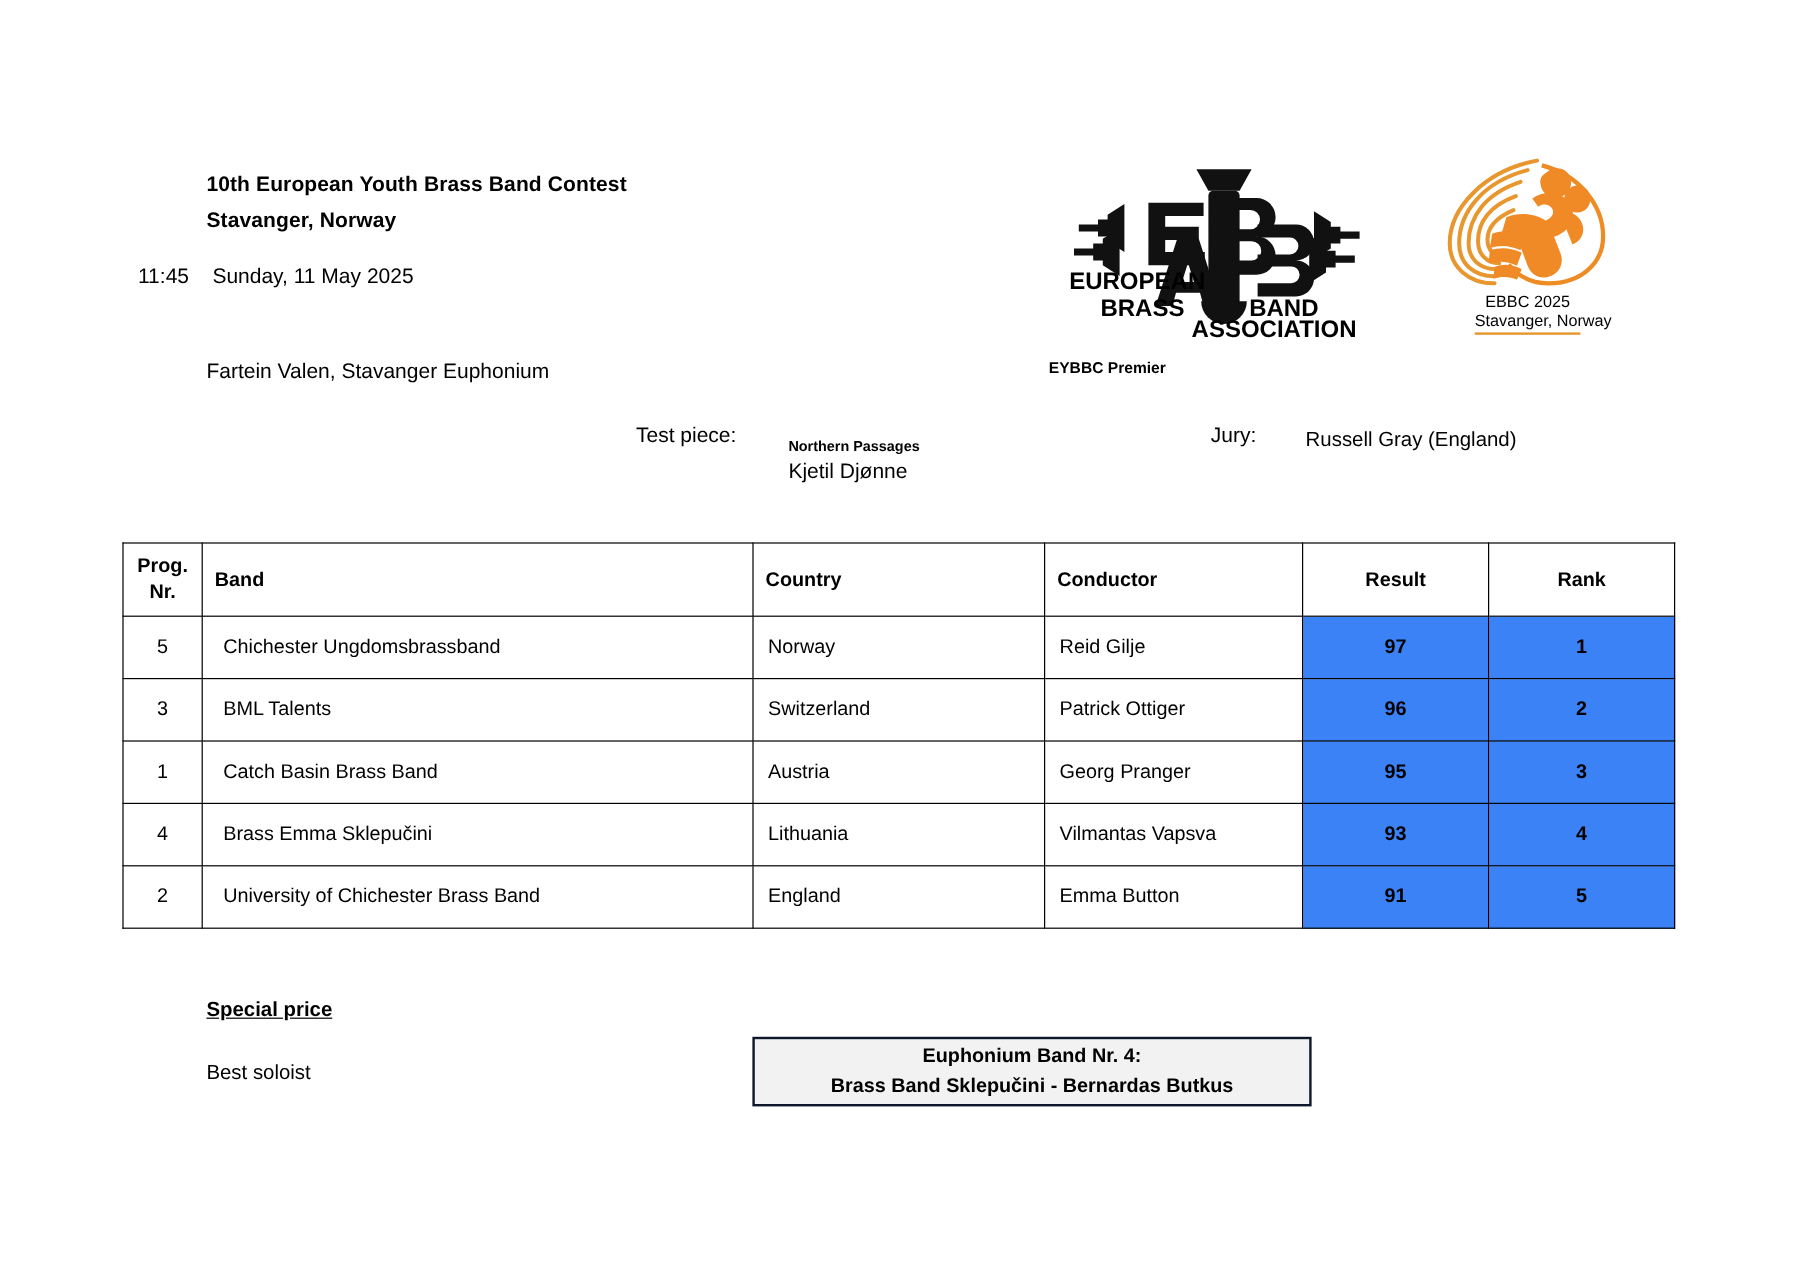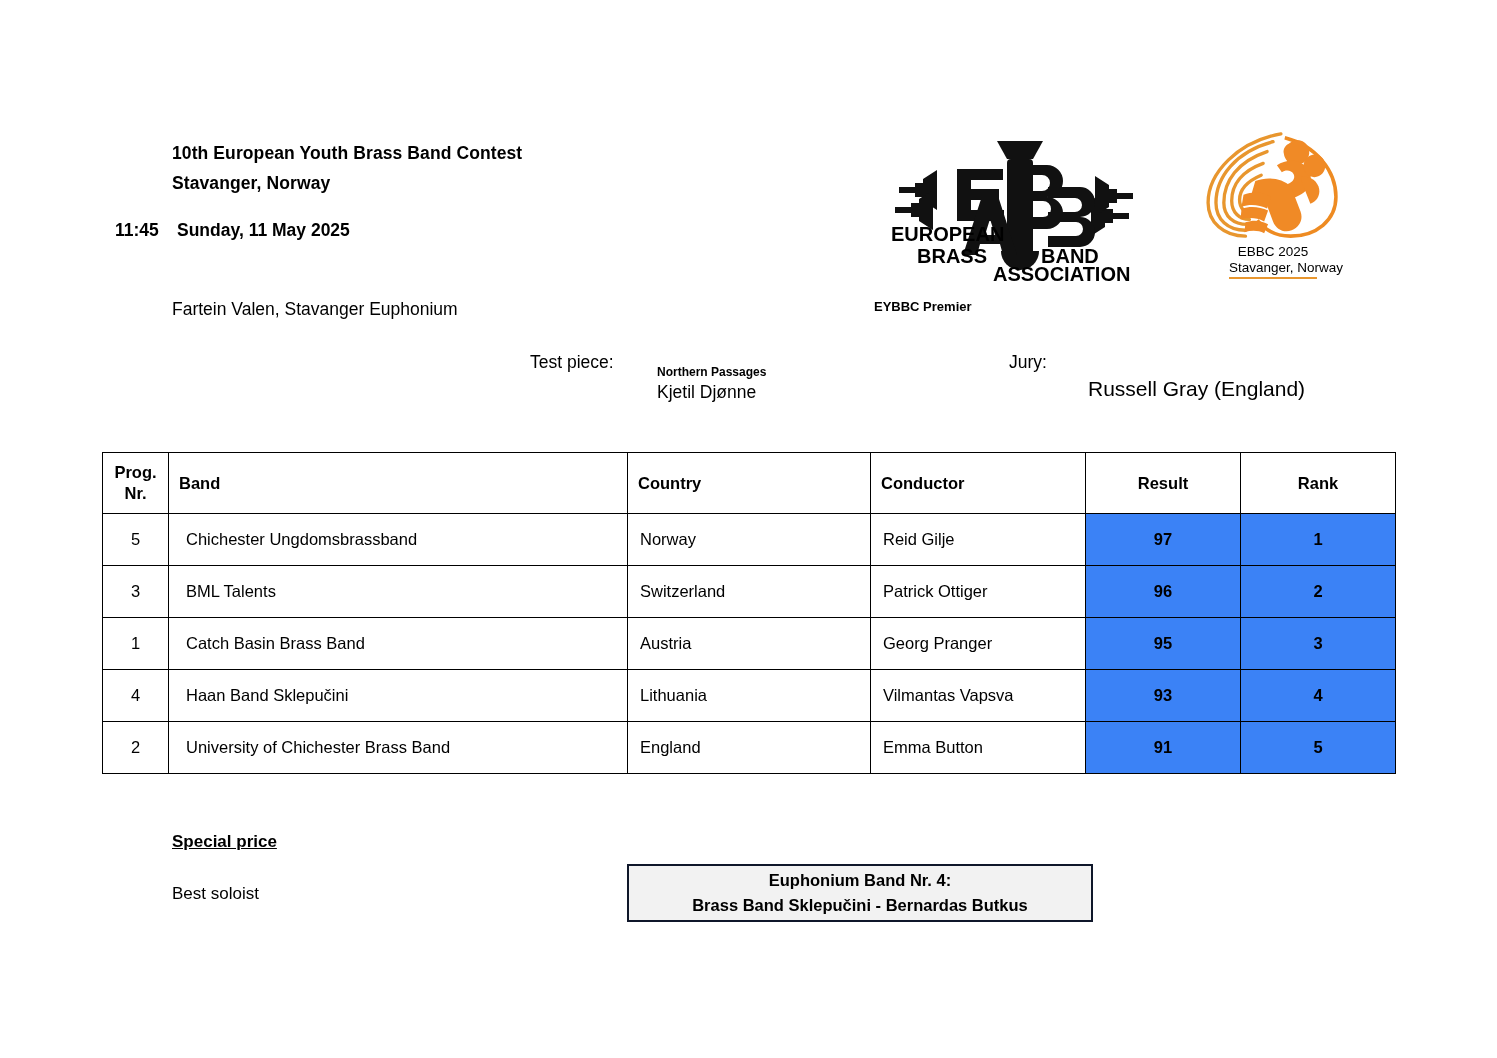--- a/index.html
+++ b/index.html
@@ -28,21 +28,20 @@
     line-height: 30px;
     letter-spacing: 0.1px;
   }
   .datetime-line {
     position: absolute;
     left: 115px;
     top: 217px;
     font-size: 17.5px;
     line-height: 26px;
     white-space: nowrap;
-    font-weight: bold;
   }
   .datetime-line .time { display: inline-block; min-width: 58px; }
   .datetime-line .date { margin-left: 4px; }
 
   .venue-line {
     position: absolute;
     left: 172px;
     top: 299px;
     font-size: 17.5px;
   }
@@ -78,24 +77,23 @@
   .jury-label {
     position: absolute;
     left: 1009px;
     top: 352px;
     font-size: 17.5px;
   }
   .jury-list {
     position: absolute;
     left: 1088px;
     top: 352px;
-    font-size: 21px;
+    font-size: 17px;
     line-height: 30px;
     white-space: nowrap;
-    margin-top: 22px;
   }
 
   
   .ebba-logo {
     position: absolute;
     left: 885px;
     top: 135px;
     width: 258px;
     height: 150px;
   }
@@ -324,21 +322,21 @@
       <tr>
         <td class="c-prog">1</td>
         <td class="c-band">Catch Basin Brass Band</td>
         <td class="c-country">Austria</td>
         <td class="c-conductor">Georg Pranger</td>
         <td class="c-result">95</td>
         <td class="c-rank">3</td>
       </tr>
       <tr>
         <td class="c-prog">4</td>
-        <td class="c-band">Haan Band Sklepučini</td>
+        <td class="c-band">Brass Emma Sklepučini</td>
         <td class="c-country">Lithuania</td>
         <td class="c-conductor">Vilmantas Vapsva</td>
         <td class="c-result">93</td>
         <td class="c-rank">4</td>
       </tr>
       <tr>
         <td class="c-prog">2</td>
         <td class="c-band">University of Chichester Brass Band</td>
         <td class="c-country">England</td>
         <td class="c-conductor">Emma Button</td>

